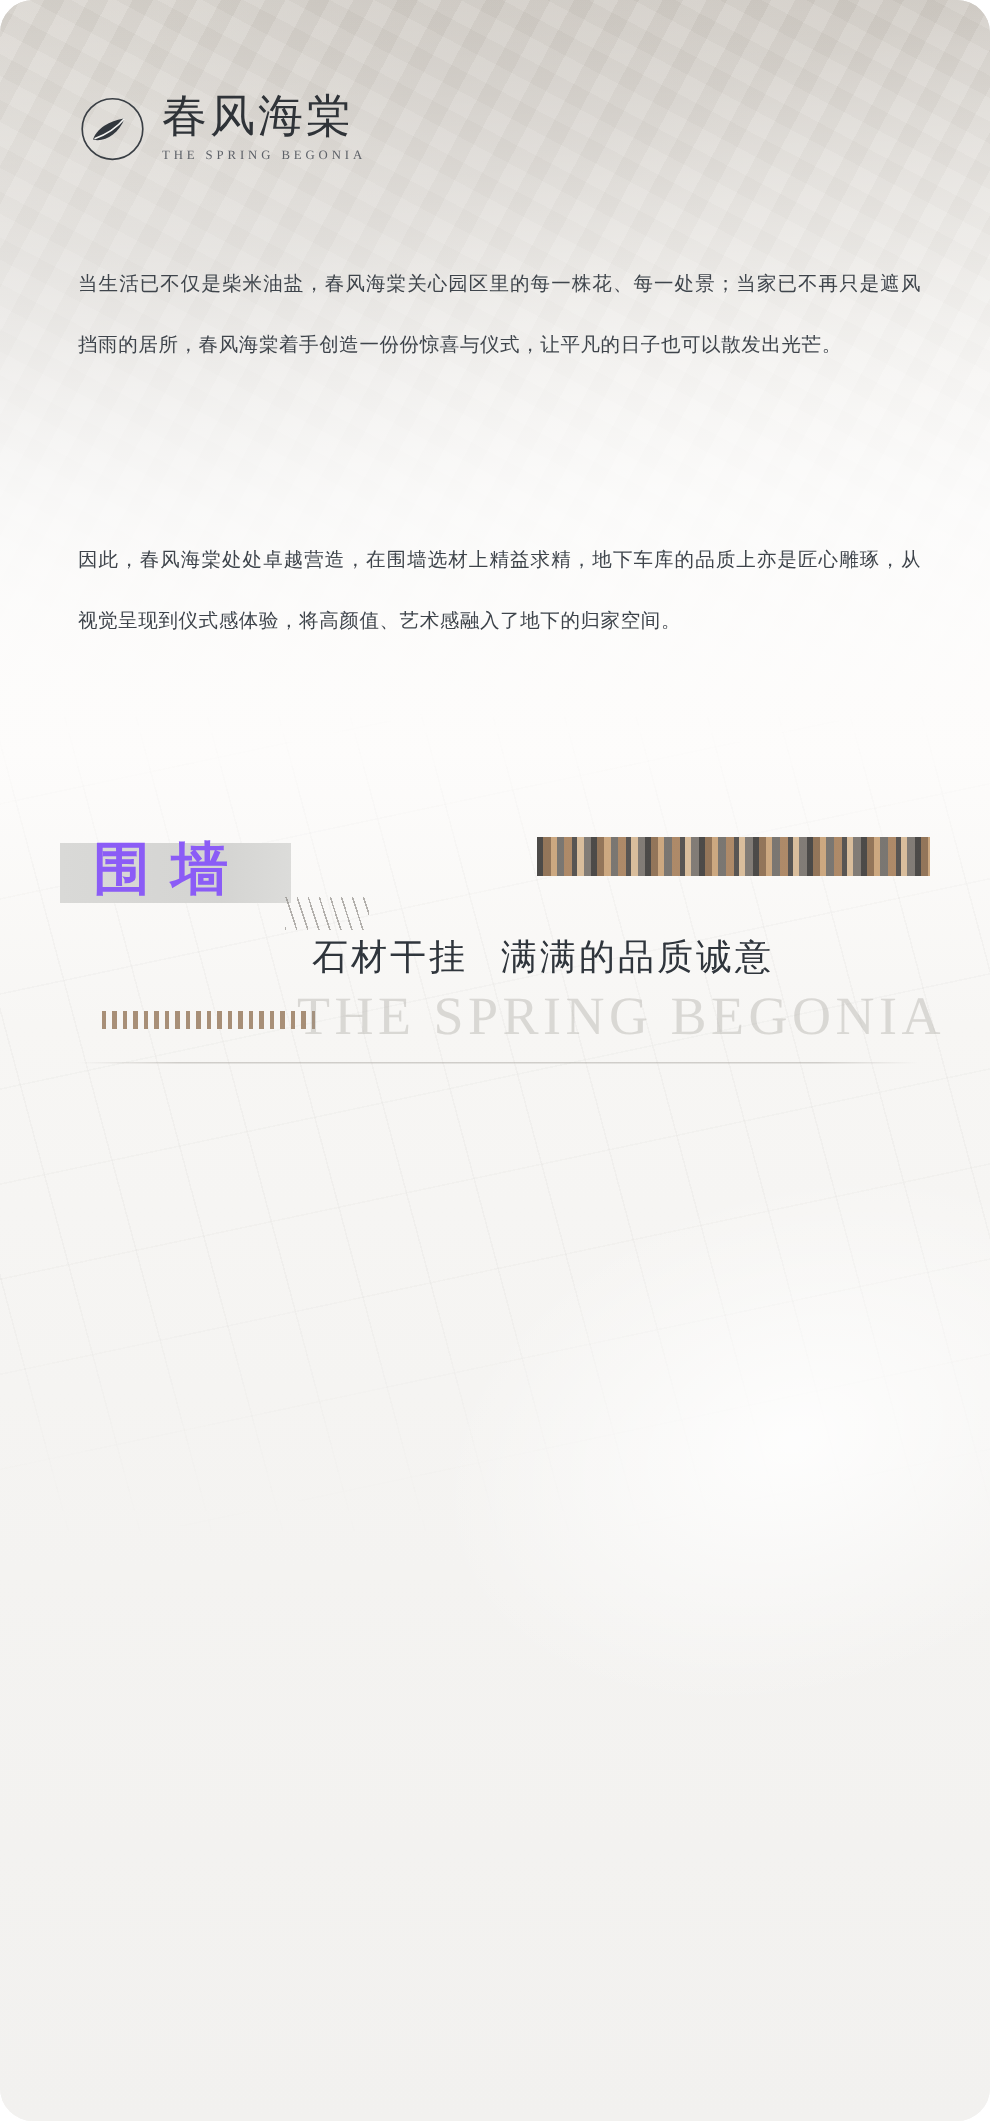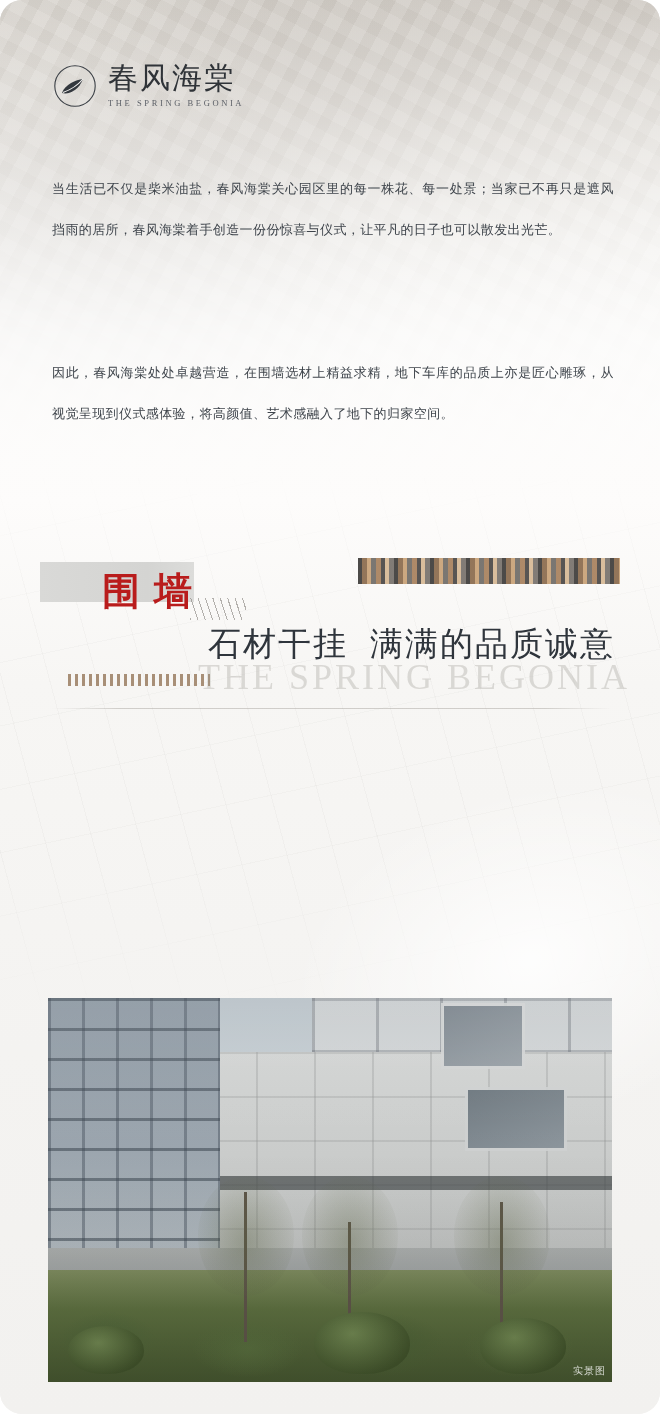--- a/index.html
+++ b/index.html
@@ -126,27 +126,26 @@
     width: 660px; height: 190px;
   }
   .sec-grey-bar {
     position: absolute;
     left: 40px; top: 14px;
     width: 154px; height: 40px;
     background: linear-gradient(90deg, #d9d9d7 0%, #d4d4d2 70%, #dcdcda 100%);
   }
   .sec-title {
     position: absolute;
-    left: 62px; top: 18px;
+    left: 62px; top: 6px;
     font-family: "Liberation Serif", serif;
     font-size: 38px;
     font-weight: 700;
     letter-spacing: 14px;
-    color: #b91c1c;
-    margin-left: 40px;
+    color: #8b5cf6;
   }
   .sec-stripes {
     position: absolute;
     left: 358px; top: 10px;
     width: 262px; height: 26px;
     background:
       repeating-linear-gradient(90deg,
         #3d3b39 0px, #3d3b39 4px,
         #8a6a4c 4px, #8a6a4c 9px,
         #c8a176 9px, #c8a176 13px,
@@ -160,21 +159,21 @@
   .sec-hatch {
     position: absolute;
     left: 190px; top: 50px;
     width: 56px; height: 22px;
     background: repeating-linear-gradient(72deg, rgba(120,116,110,0.55) 0px, rgba(120,116,110,0.55) 1px, rgba(255,255,255,0) 1px, rgba(255,255,255,0) 7px);
   }
   .sec-sub {
     position: absolute;
     left: 208px; top: 74px;
     font-family: "Liberation Sans", sans-serif;
-    font-size: 33px;
+    font-size: 24px;
     letter-spacing: 2px;
     color: #2f353c;
     white-space: nowrap;
   }
   .sec-sub .gap { display: inline-block; width: 22px; }
   .sec-dashes {
     position: absolute;
     left: 68px; top: 126px;
     width: 142px; height: 12px;
     background: repeating-linear-gradient(90deg,
@@ -353,33 +352,14 @@
     <div class="sec-hatch"></div>
     <div class="sec-sub">
       <span>石材干挂</span><span class="gap"></span><span>满满的品质诚意</span>
     </div>
     <div class="sec-dashes"></div>
     <div class="sec-watermark">THE SPRING BEGONIA</div>
     <div class="sec-rule"></div>
   </div>
 
 
-  <div class="photo">
-    <div class="ph-sky"></div>
-    <div class="ph-building-right"></div>
-    <div class="ph-wall"></div>
-    <div class="ph-wall-dark-band"></div>
-    <div class="ph-building-left"></div>
-    <div class="ph-window-a"></div>
-    <div class="ph-window-b"></div>
-    <div class="ph-wall-base"></div>
-    <div class="ph-hedge"></div>
-    <div class="ph-tree t1"></div>
-    <div class="ph-tree t2"></div>
-    <div class="ph-tree t3"></div>
-    <div class="ph-shrub s3"></div>
-    <div class="ph-shrub s1"></div>
-    <div class="ph-shrub s2"></div>
-    <div class="ph-grade"></div>
-    <div class="ph-watermark">实景图</div>
-  </div>
 
 </div>
 
 </body></html>

